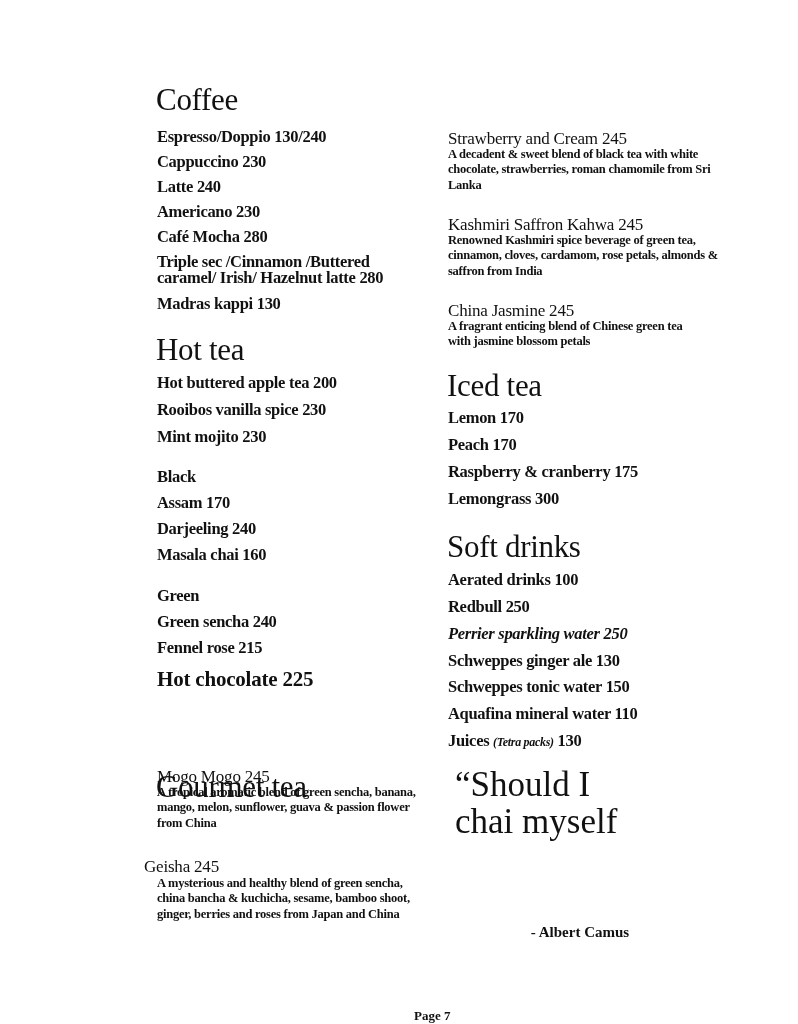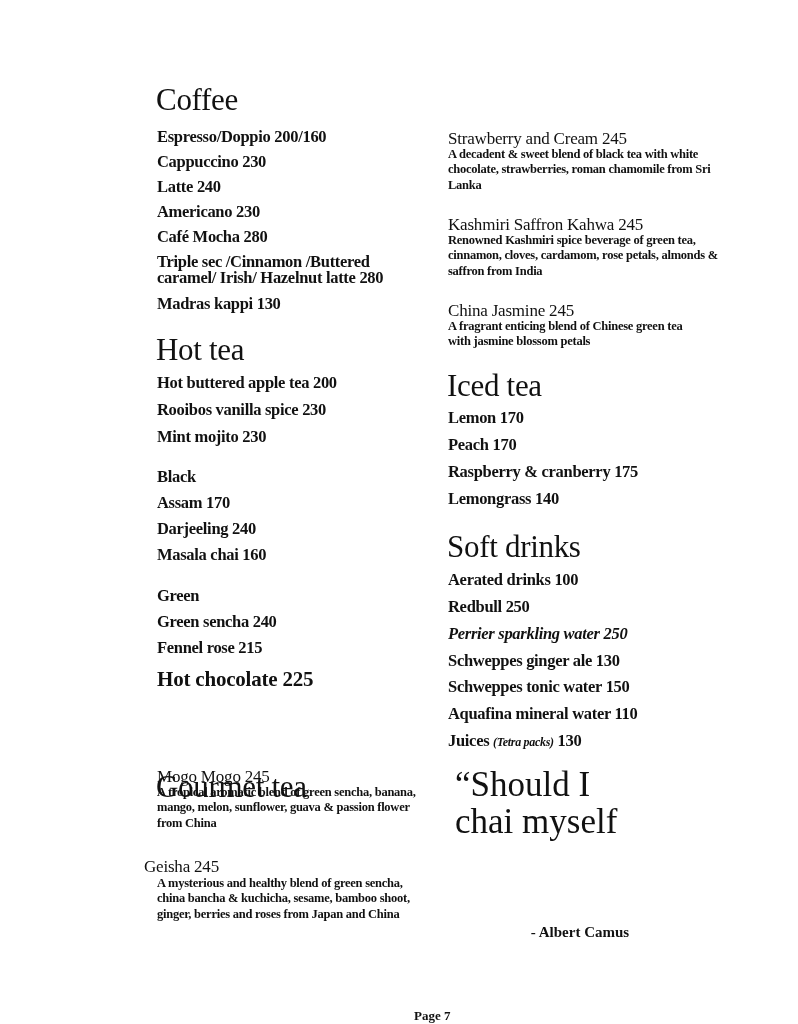--- a/index.html
+++ b/index.html
@@ -23,21 +23,21 @@
   .author { position: absolute; left: 455px; width: 250px; top: 924px; text-align: center;
             font-family: "Liberation Serif", serif; font-weight: bold; font-size: 15px; }
   .pagenum { position: absolute; left: 414px; top: 1008px; font-family: "Liberation Serif", serif;
              font-weight: bold; font-size: 13px; }
   .tetra { font-style: italic; font-size: 12px; }
 </style>
 </head>
 <body>
 
 <div class="h1" style="left:156px; top:84px;">Coffee</div>
-<div class="item" style="left:157px; top:129px;">Espresso/Doppio 200/160</div>
+<div class="item" style="left:157px; top:129px;">Espresso/Doppio 130/240</div>
 <div class="item" style="left:157px; top:154px;">Cappuccino 230</div>
 <div class="item" style="left:157px; top:179px;">Latte 240</div>
 <div class="item" style="left:157px; top:204px;">Americano 230</div>
 <div class="item" style="left:157px; top:229px;">Café Mocha 280</div>
 <div class="item wrap" style="left:157px; top:254px; width:265px;">Triple sec /Cinnamon /Buttered caramel/ Irish/ Hazelnut latte 280</div>
 <div class="item" style="left:157px; top:296px;">Madras kappi 130</div>
 
 <div class="h1" style="left:156px; top:334px;">Hot tea</div>
 <div class="item" style="left:157px; top:375px;">Hot buttered apple tea 200</div>
 <div class="item" style="left:157px; top:402px;">Rooibos vanilla spice 230</div>
@@ -64,21 +64,21 @@
 <div class="gdesc" style="left:448px; top:147px; width:275px;">A decadent &amp; sweet blend of black tea with white chocolate, strawberries, roman chamomile from Sri Lanka</div>
 <div class="gname" style="left:448px; top:216px;">Kashmiri Saffron Kahwa 245</div>
 <div class="gdesc" style="left:448px; top:233px; width:275px;">Renowned Kashmiri spice beverage of green tea, cinnamon,  cloves, cardamom, rose petals, almonds &amp; saffron from India</div>
 <div class="gname" style="left:448px; top:302px;">China Jasmine 245</div>
 <div class="gdesc" style="left:448px; top:319px; width:255px;">A fragrant enticing blend of Chinese green tea with jasmine blossom petals</div>
 
 <div class="h1" style="left:447px; top:370px;">Iced tea</div>
 <div class="item" style="left:448px; top:410px;">Lemon 170</div>
 <div class="item" style="left:448px; top:437px;">Peach 170</div>
 <div class="item" style="left:448px; top:464px;">Raspberry &amp; cranberry 175</div>
-<div class="item" style="left:448px; top:491px;">Lemongrass  140</div>
+<div class="item" style="left:448px; top:491px;">Lemongrass  300</div>
 
 <div class="h1" style="left:447px; top:531px;">Soft drinks</div>
 <div class="item" style="left:448px; top:572px;">Aerated drinks 100</div>
 <div class="item" style="left:448px; top:599px;">Redbull 250</div>
 <div class="item" style="left:448px; top:626px;font-style:italic;">Perrier sparkling water 250</div>
 <div class="item" style="left:448px; top:653px;">Schweppes ginger ale 130</div>
 <div class="item" style="left:448px; top:679px;">Schweppes tonic water 150</div>
 <div class="item" style="left:448px; top:706px;">Aquafina mineral water 110</div>
 <div class="item" style="left:448px; top:733px;">
   <span>Juices</span>

